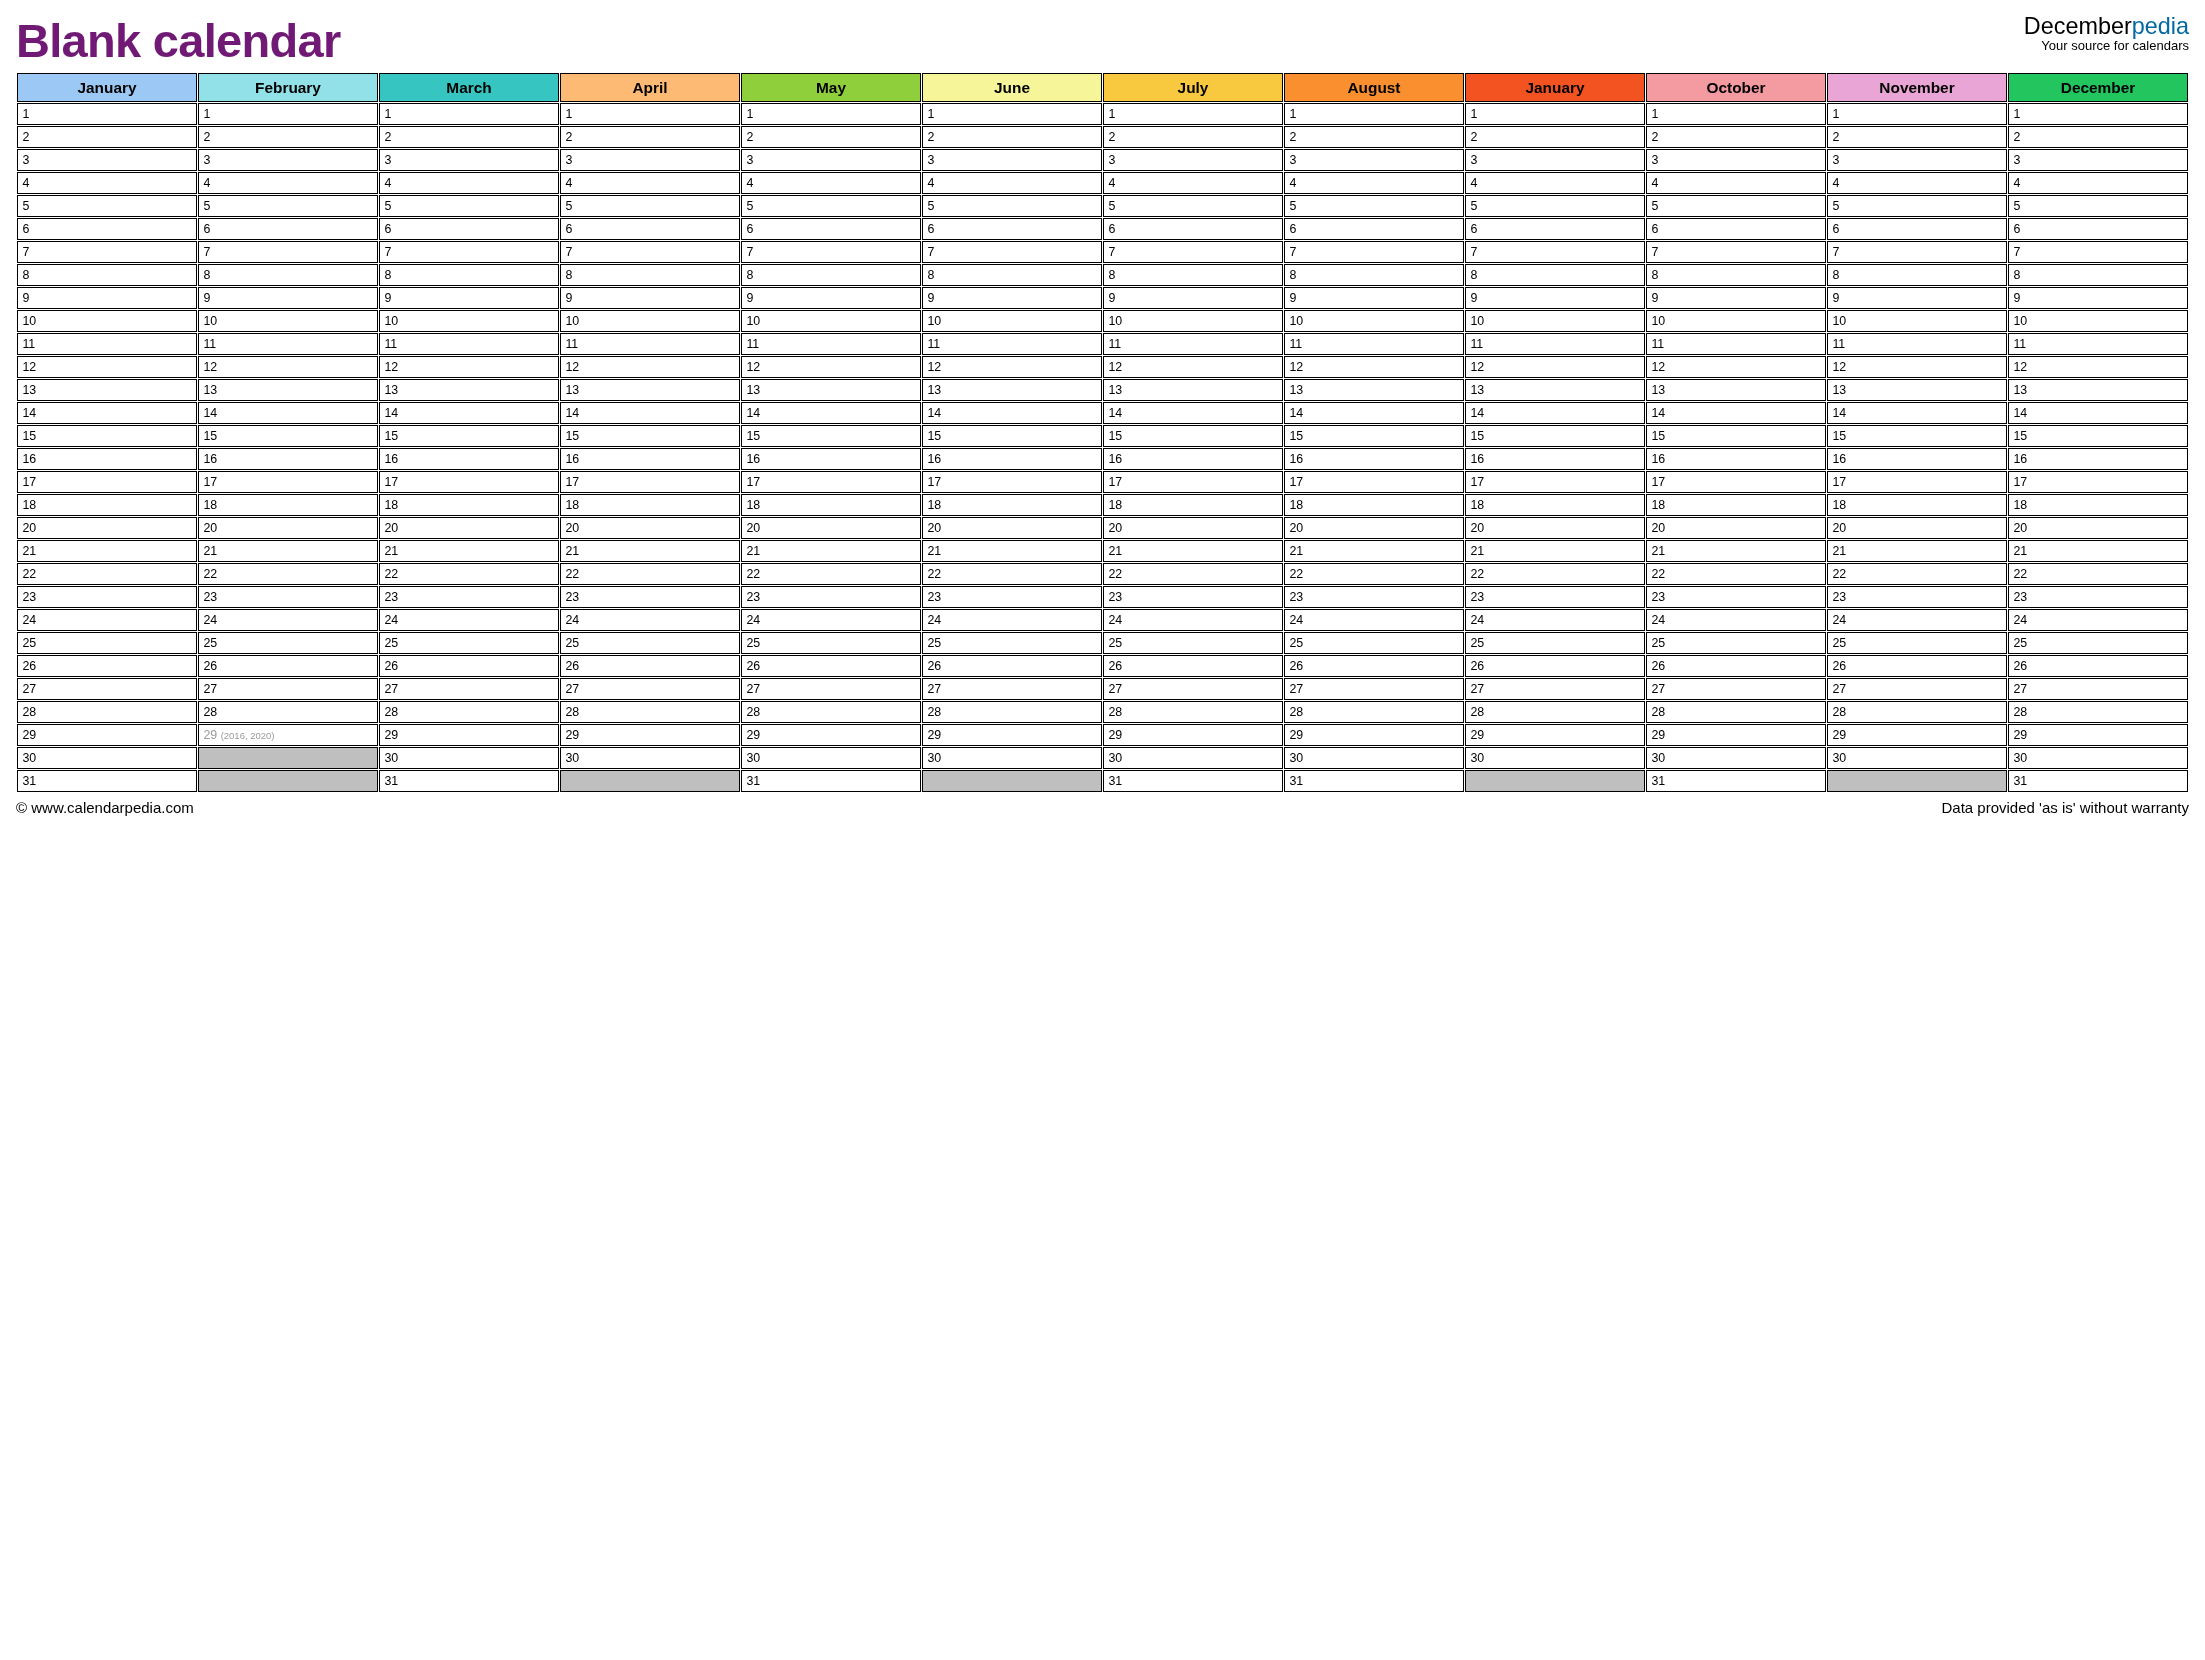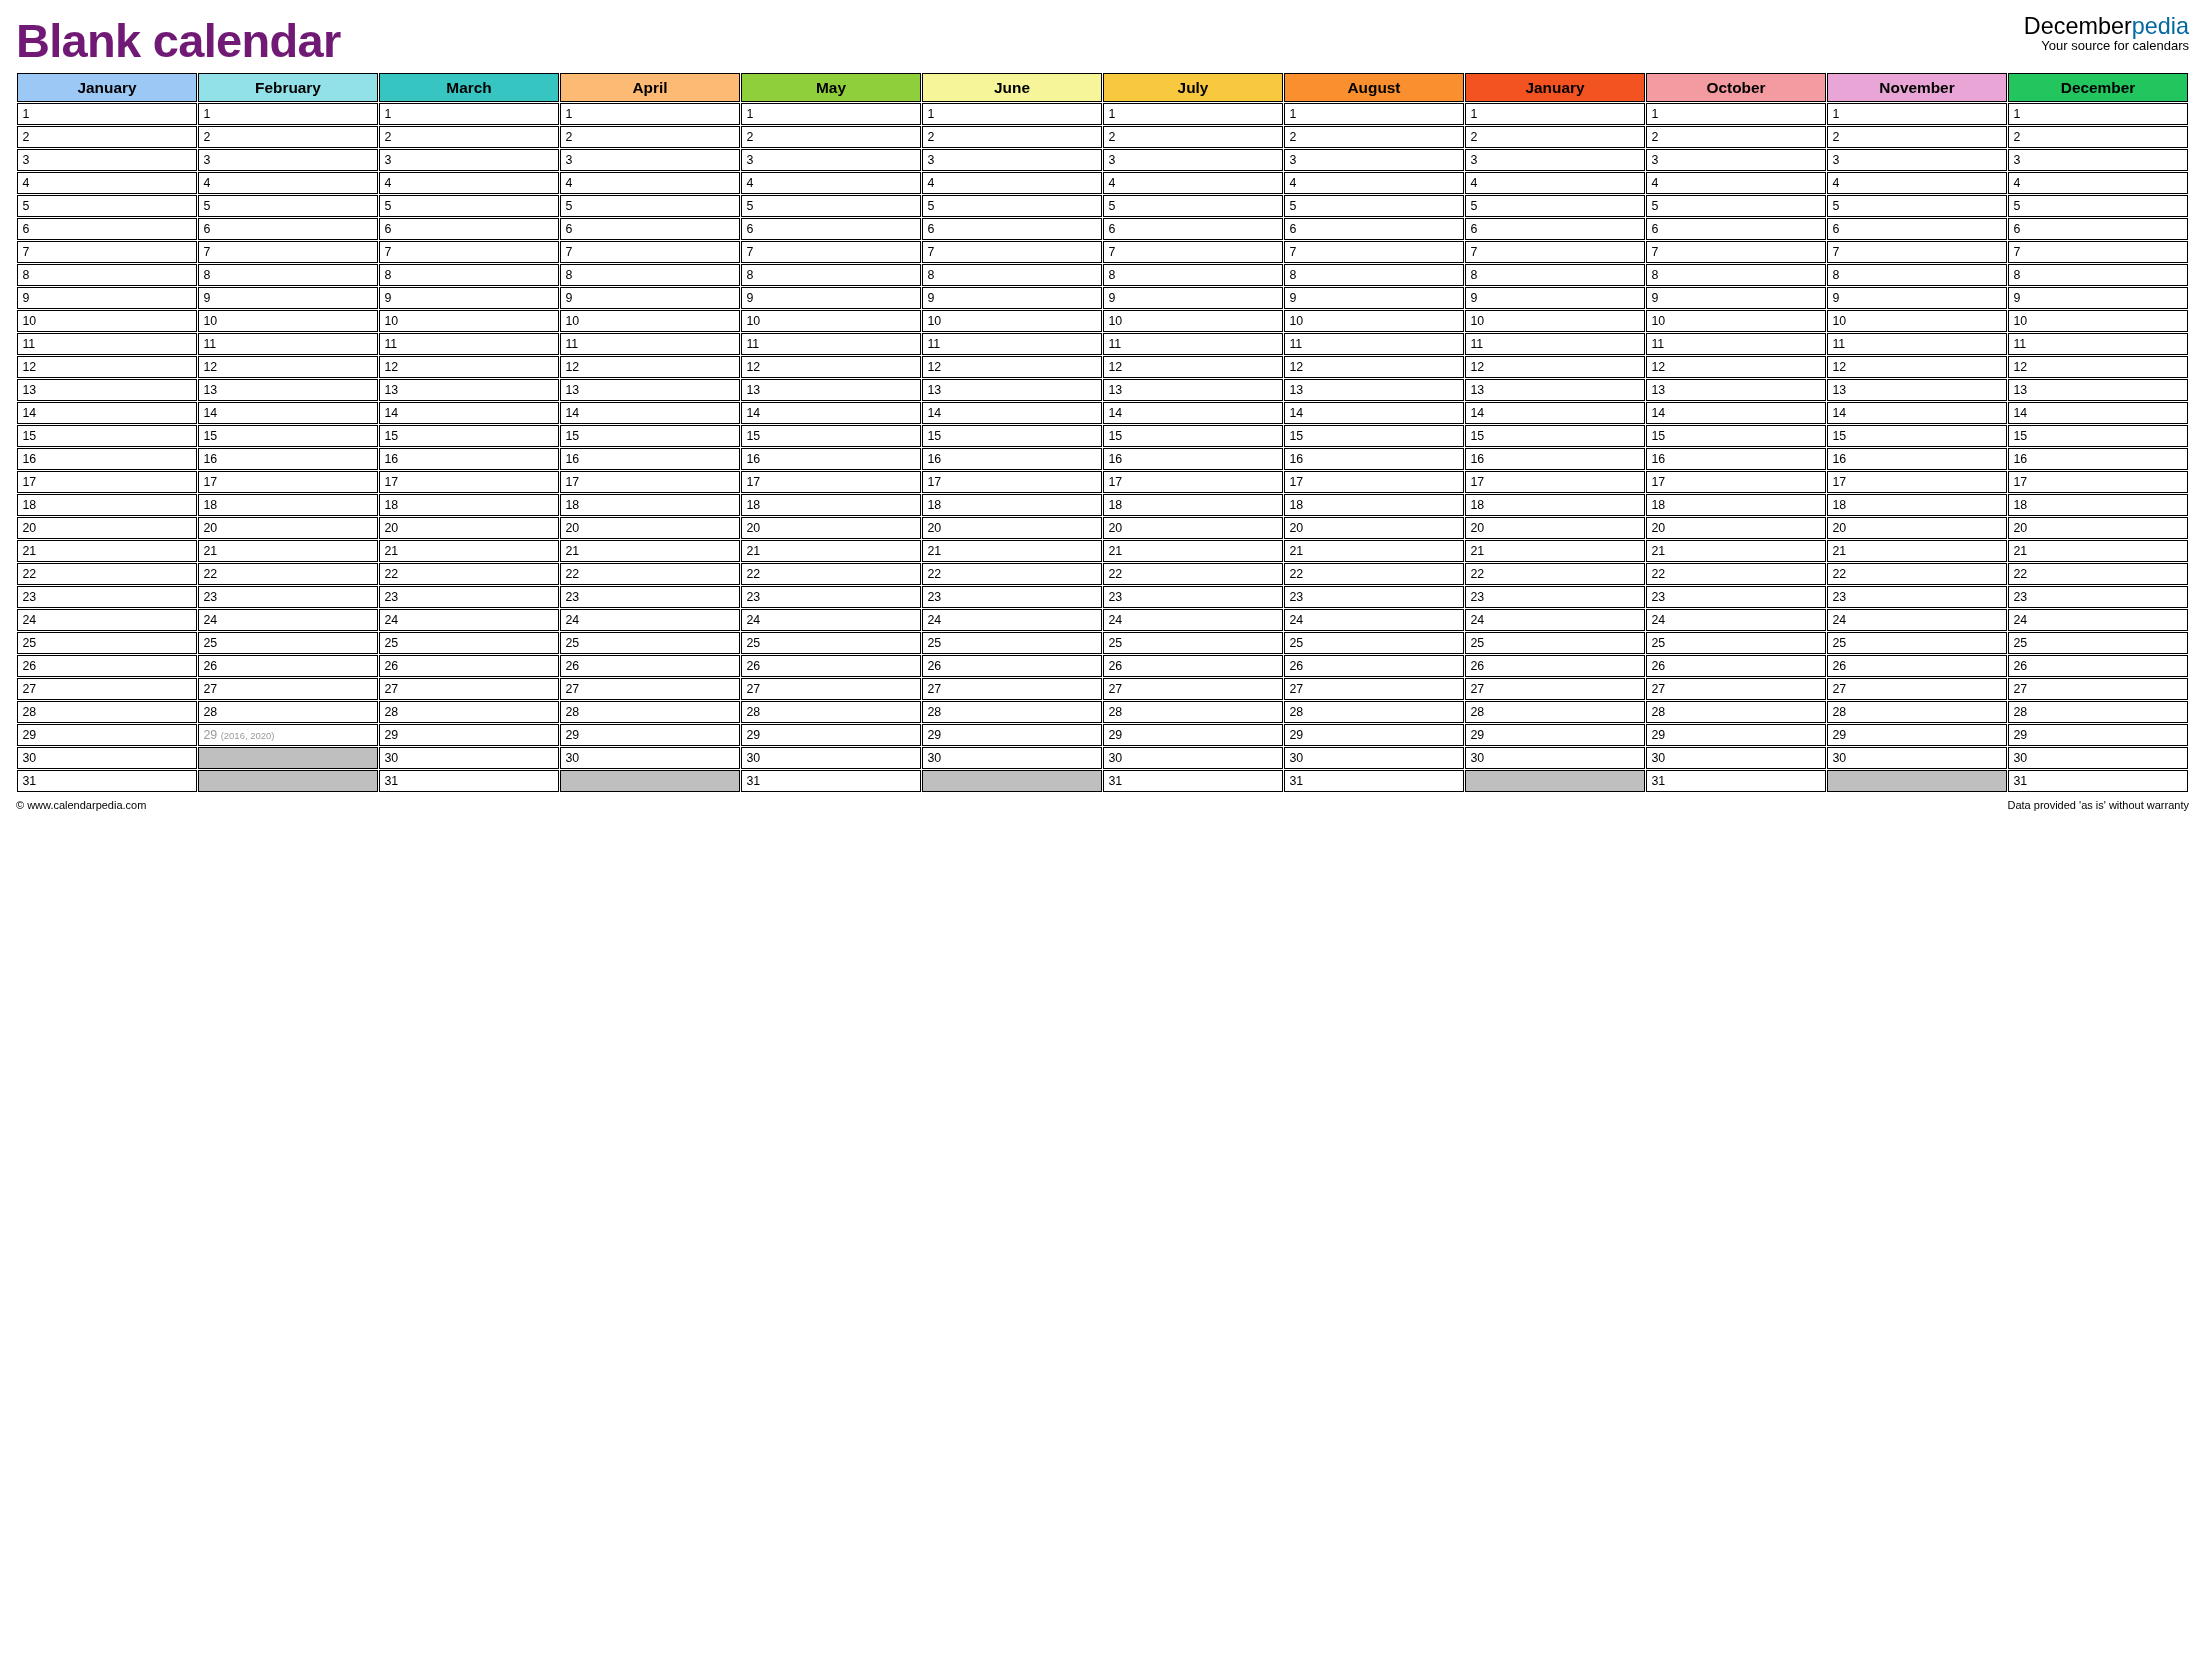--- a/index.html
+++ b/index.html
@@ -62,21 +62,21 @@
     font-size: 9.5px;
     color: #9a9a9a;
   }
   .leap-day {
     color: #9a9a9a;
   }
   .footer {
     display: flex;
     justify-content: space-between;
     margin-top: 5.9px;
-    font-size: 11px;
+    font-size: 15px;
   }
 </style>
 </head>
 <body>
 
 <div class="header">
   <div class="title">Blank calendar</div>
   <div class="logo">
     <div class="logo-main">
       <span>December</span><span class="accent">pedia</span>

